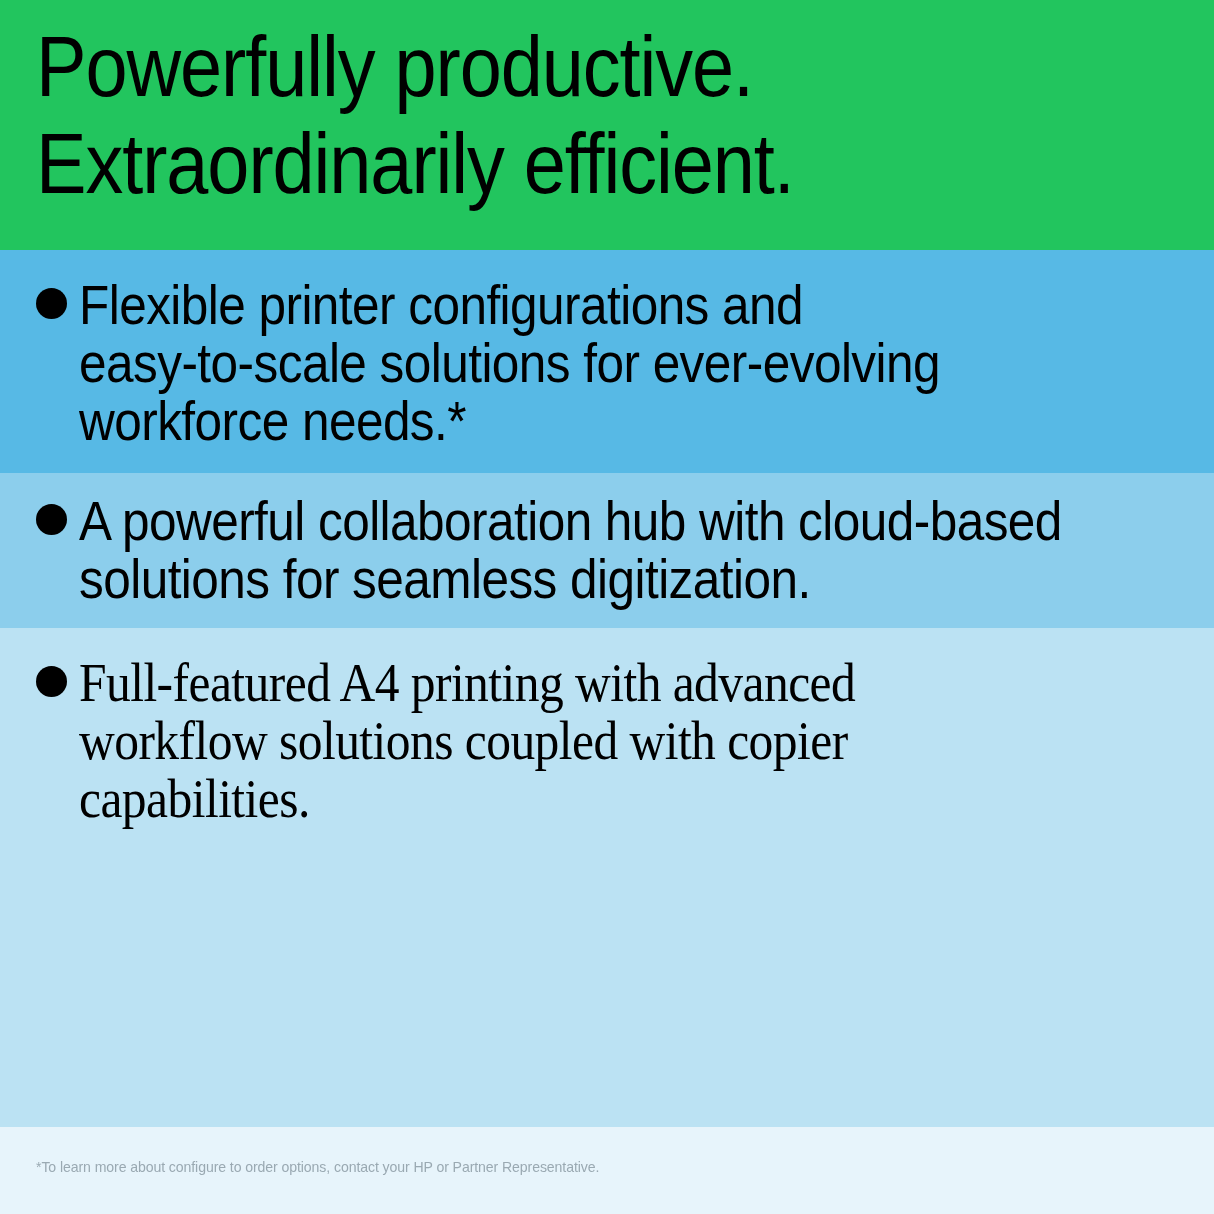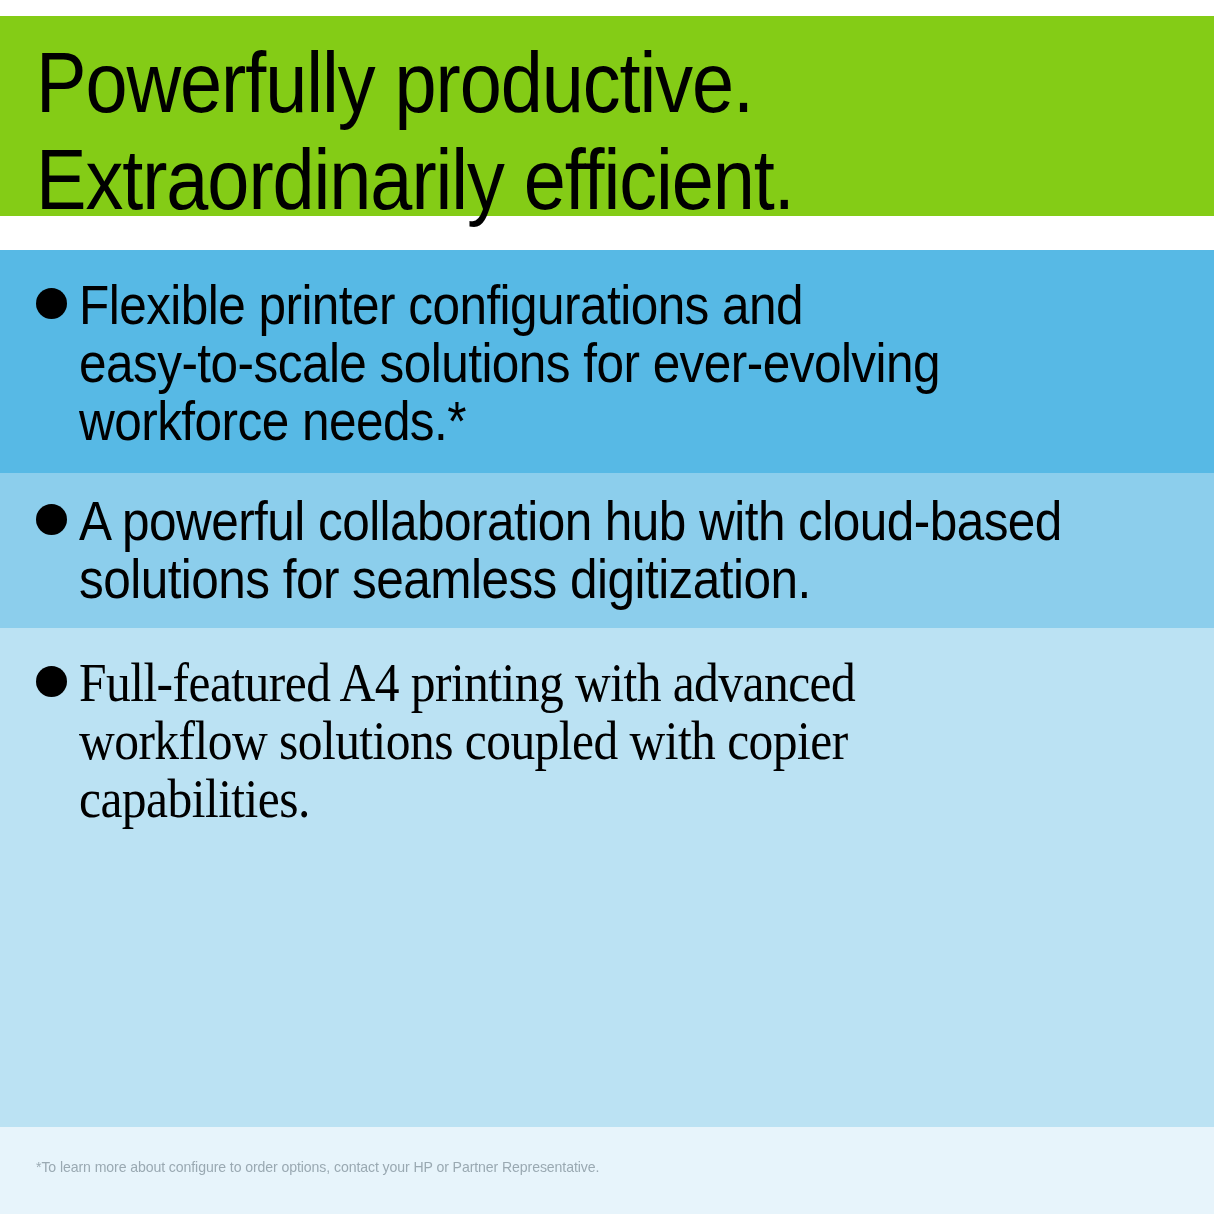--- a/index.html
+++ b/index.html
@@ -19,23 +19,23 @@
   }
 
   
   .band {
     position: absolute;
     left: 0;
     width: 1214px;
     box-sizing: border-box;
   }
   #band-headline {
-    top: 16px;
-    height: 200px;
-    background: #84cc16;
+    top: 0;
+    height: 250px;
+    background: #22c55e;
   }
   #band-bullet-1 {
     top: 250px;
     height: 223px;
     background: #57B9E5;
   }
   #band-bullet-2 {
     top: 473px;
     height: 155px;
     background: #8CCEEC;

